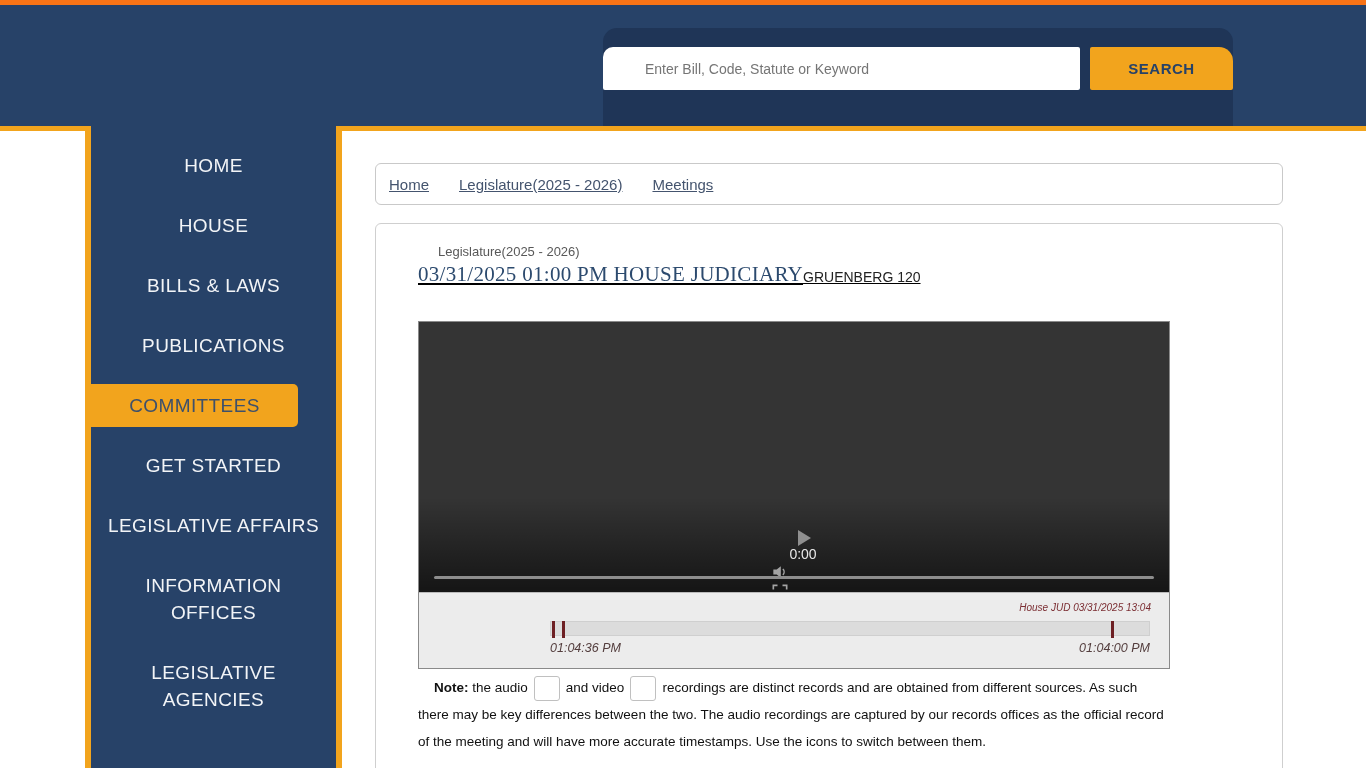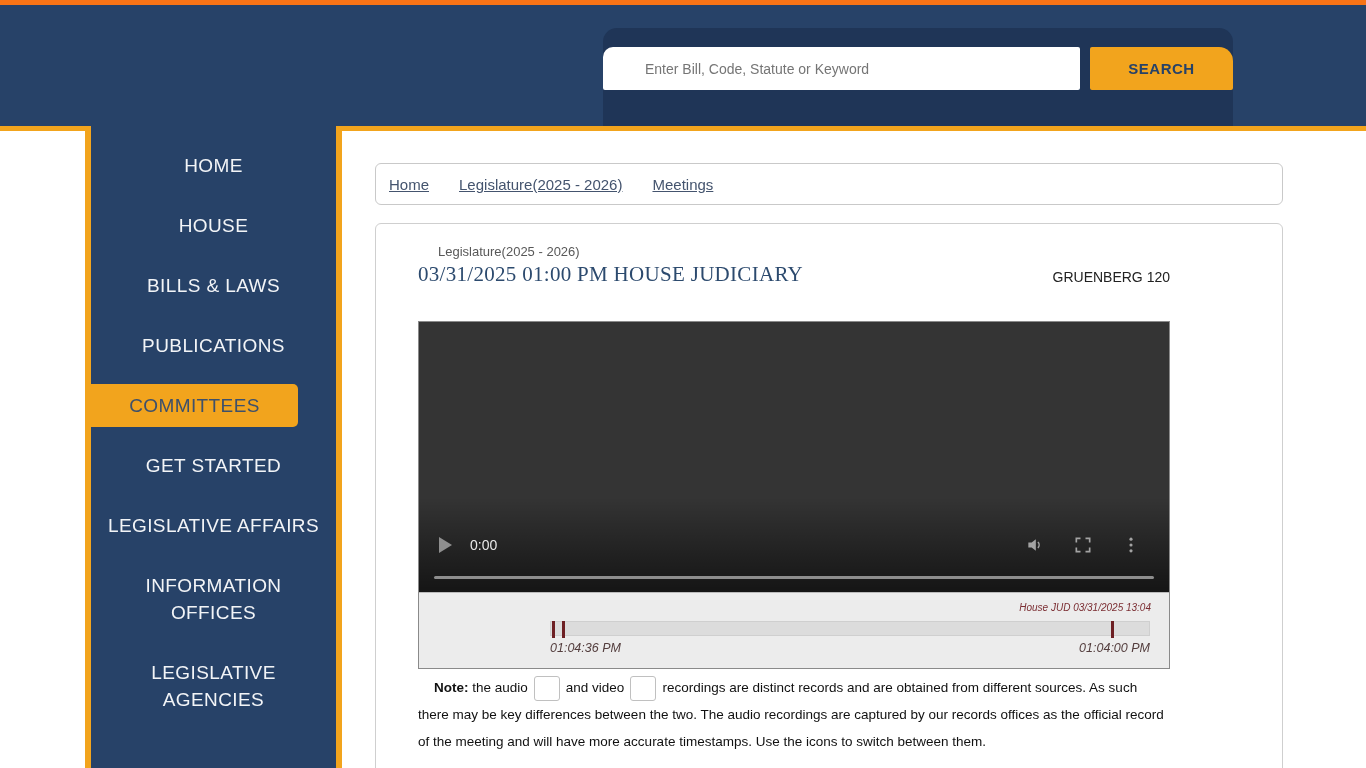--- a/index.html
+++ b/index.html
@@ -34,32 +34,32 @@
   .main { position:absolute; left:342px; top:131px; width:1024px; height:637px; }
   .breadcrumb { position:absolute; left:33px; top:32px; width:908px; height:42px;
     border:1px solid #c9c9c9; border-radius:6px; display:flex; align-items:center;
     gap:30px; padding-left:13px; background:#fff; }
   .breadcrumb a { color:#44546e; font-size:15px; text-decoration:underline; cursor:pointer; }
 
   .card { position:absolute; left:33px; top:92px; width:908px; height:560px;
     border:1px solid #cfcfcf; border-radius:6px; background:#fff; padding:20px 0 0 42px; }
   .eyebrow { font-size:13px; color:#585858; margin-left:20px; }
   .title-row { width:752px; display:flex; align-items:flex-end;
-    justify-content:space-between; margin-top:3px; }
+    justify-content:flex-start; margin-top:3px;text-decoration:underline; }
   .meeting-title { font-family:"Liberation Serif", serif; font-size:21px;
     color:#2c4a6e; letter-spacing:0.3px; }
   .location { font-size:14px; color:#222; padding-bottom:2px; }
 
   
   .media-box { width:752px; margin-top:34px; border:1px solid #8a8a8a; }
   .video { position:relative; width:750px; height:270px; background:#343434; }
   .video-grad { position:absolute; left:0; right:0; bottom:0; height:95px;
     background:linear-gradient(to top, rgba(0,0,0,0.6), rgba(0,0,0,0)); }
   .controls { position:absolute; left:0; right:0; bottom:32px; height:30px;
-    display:flex; align-items:center; }
+    display:flex; align-items:center;flex-direction:column; }
   .play-tri { width:0; height:0; border-left:13px solid #8f8f8f;
     border-top:8px solid transparent; border-bottom:8px solid transparent;
     margin-left:20px; cursor:pointer; }
   .vtime { color:#e8e8e8; font-size:14px; margin-left:18px; }
   .vspacer { flex:1; }
   .vicon { width:20px; height:20px; margin-right:28px; cursor:pointer; }
   .vicon svg { width:100%; height:100%; }
   .seekbar { position:absolute; left:15px; right:15px; bottom:13px; height:3px;
     background:#8d8d8d; border-radius:2px; cursor:pointer; }
 

